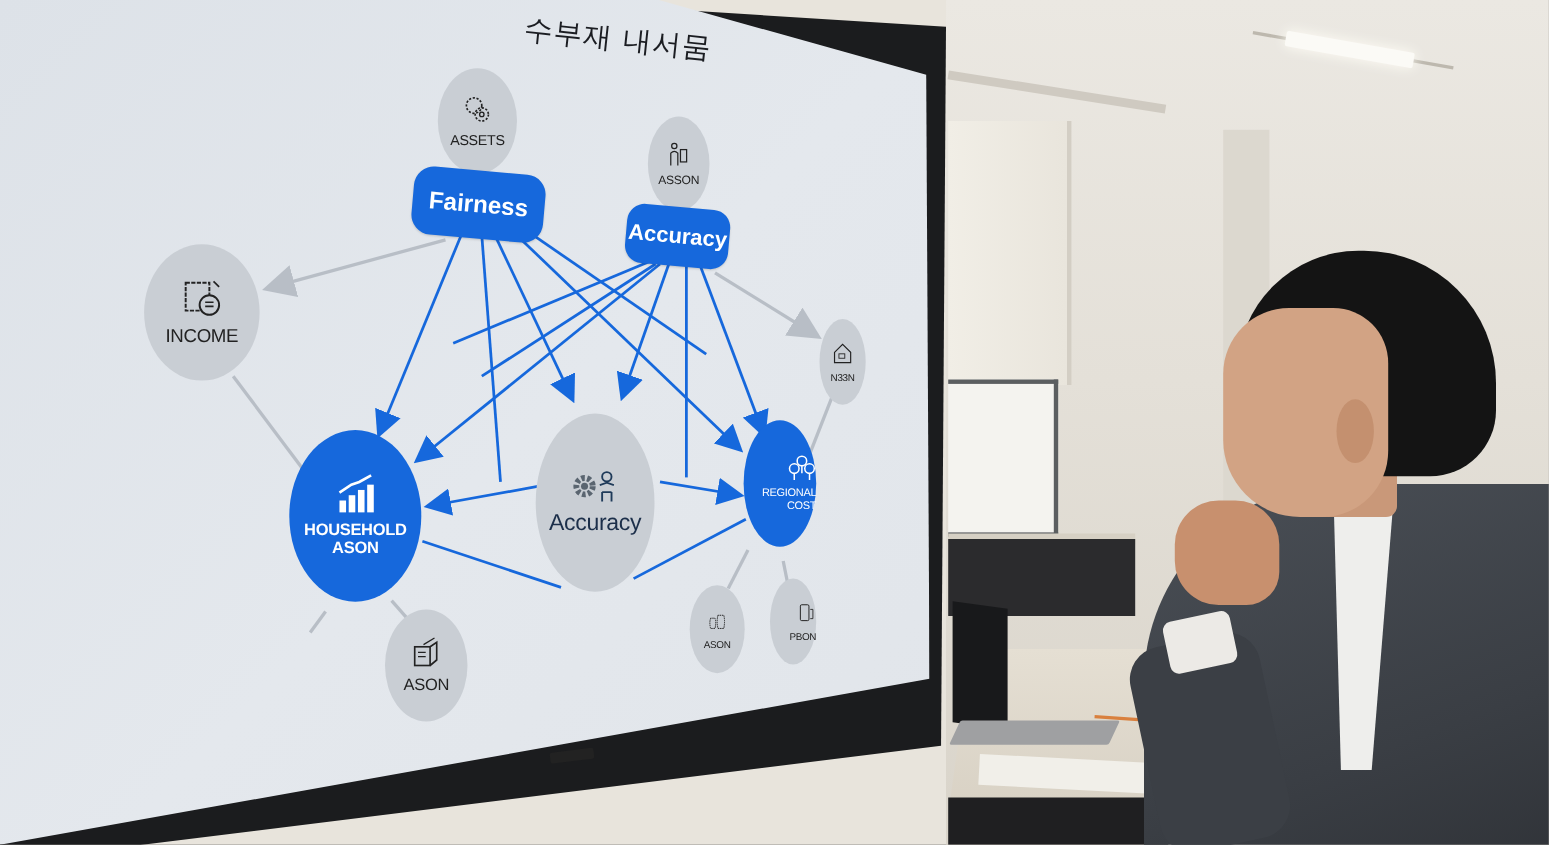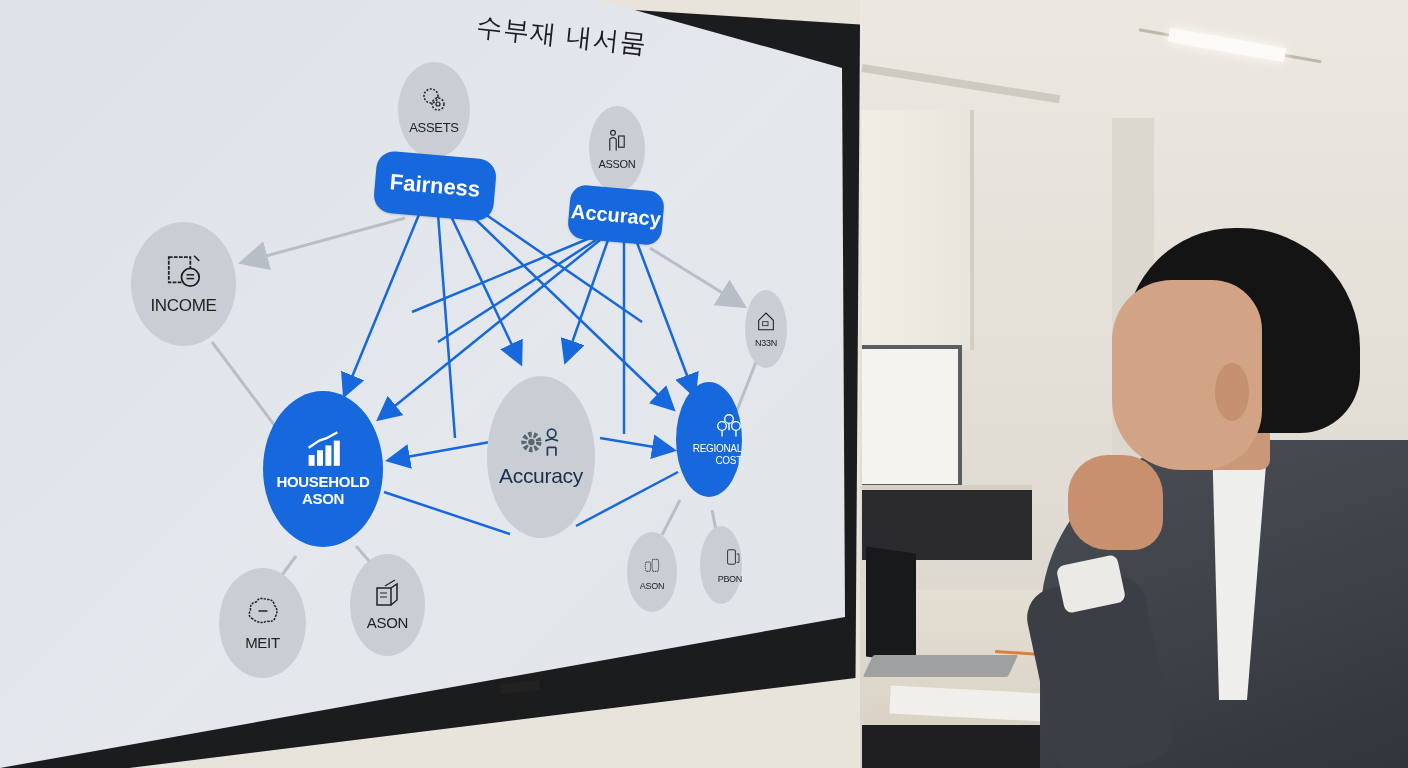--- a/index.html
+++ b/index.html
@@ -238,27 +238,20 @@
   </div>
 
   <div class="node gray" style="left:700px;top:526px;width:42px;height:78px;align-items:flex-end;">
     <svg class="ico" viewBox="0 0 30 30" style="width:18px;height:22px;">
       <rect x="6" y="3" width="13" height="24" rx="2" fill="none" stroke="#222" stroke-width="1.5"></rect>
       <path d="M21 10 H25 V24 H21" fill="none" stroke="#222" stroke-width="1.3"></path>
     </svg>
     <span class="lbl" style="font-size:9px;">PBON</span>
   </div>
 
-  <div class="node gray" style="left:219px;top:568px;width:87px;height:110px;">
-    <svg class="ico" viewBox="0 0 30 30" style="width:34px;height:34px;">
-      <path d="M6 22 Q1 20 4 14 Q3 8 9 7 Q12 2 18 5 Q24 4 25 10 Q29 14 26 20 Q25 25 18 24 Q12 27 6 22 Z" fill="none" stroke="#222" stroke-width="1.3" stroke-dasharray="2 1"></path>
-      <line x1="11" y1="15" x2="19" y2="15" stroke="#222" stroke-width="1.2"></line>
-    </svg>
-    <span class="lbl" style="font-size:15px;">MEIT</span>
-  </div>
 
   <div class="node gray" style="left:350px;top:554px;width:75px;height:102px;">
     <svg class="ico" viewBox="0 0 30 30" style="width:30px;height:30px;">
       <rect x="4" y="10" width="14" height="17" fill="none" stroke="#222" stroke-width="1.5"></rect>
       <path d="M18 10 L24 6 V22 L18 27" fill="none" stroke="#222" stroke-width="1.5"></path>
       <line x1="7" y1="15" x2="14" y2="15" stroke="#222" stroke-width="1.2"></line>
       <line x1="7" y1="19" x2="14" y2="19" stroke="#222" stroke-width="1.2"></line>
       <path d="M12 8 L22 2" stroke="#222" stroke-width="1.2"></path>
     </svg>
     <span class="lbl" style="font-size:15px;">ASON</span>

